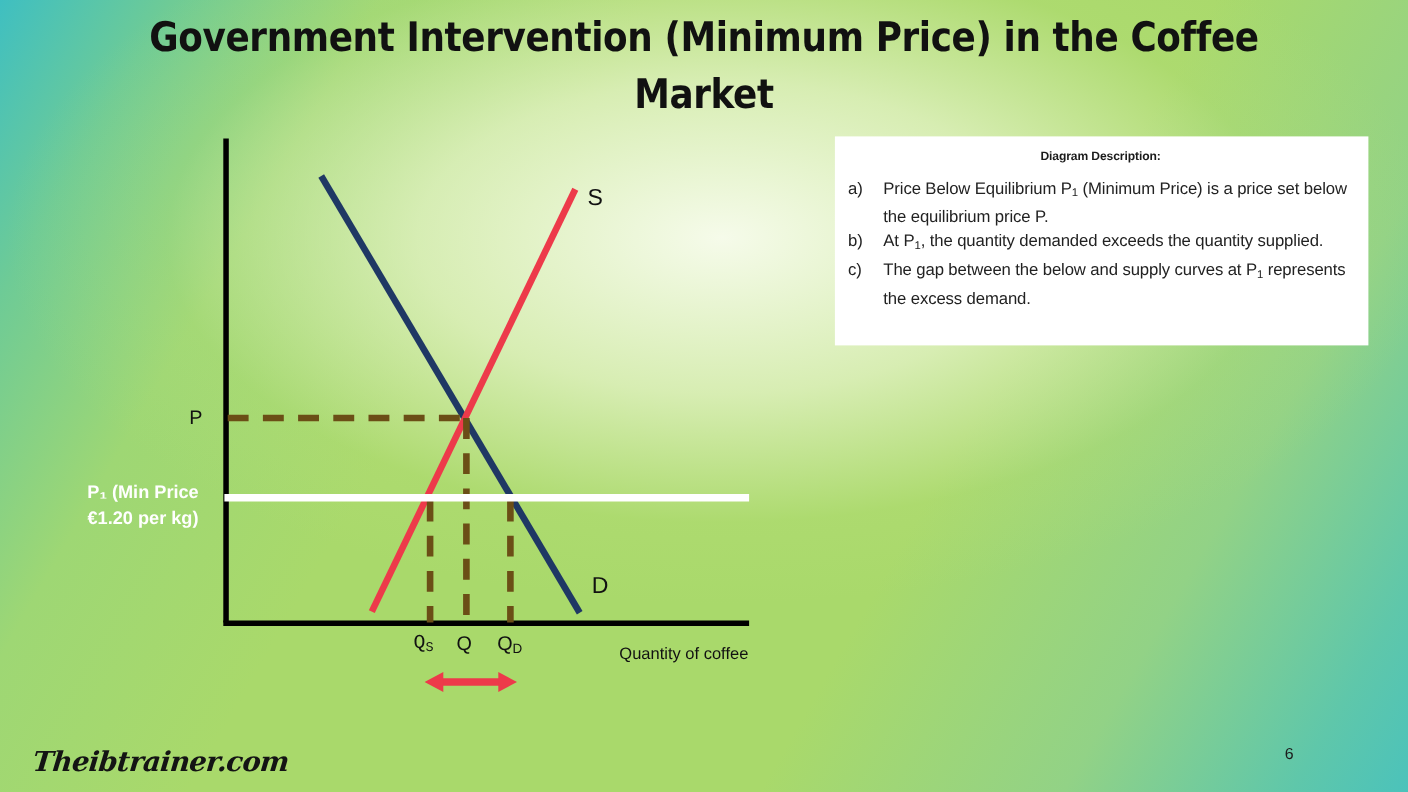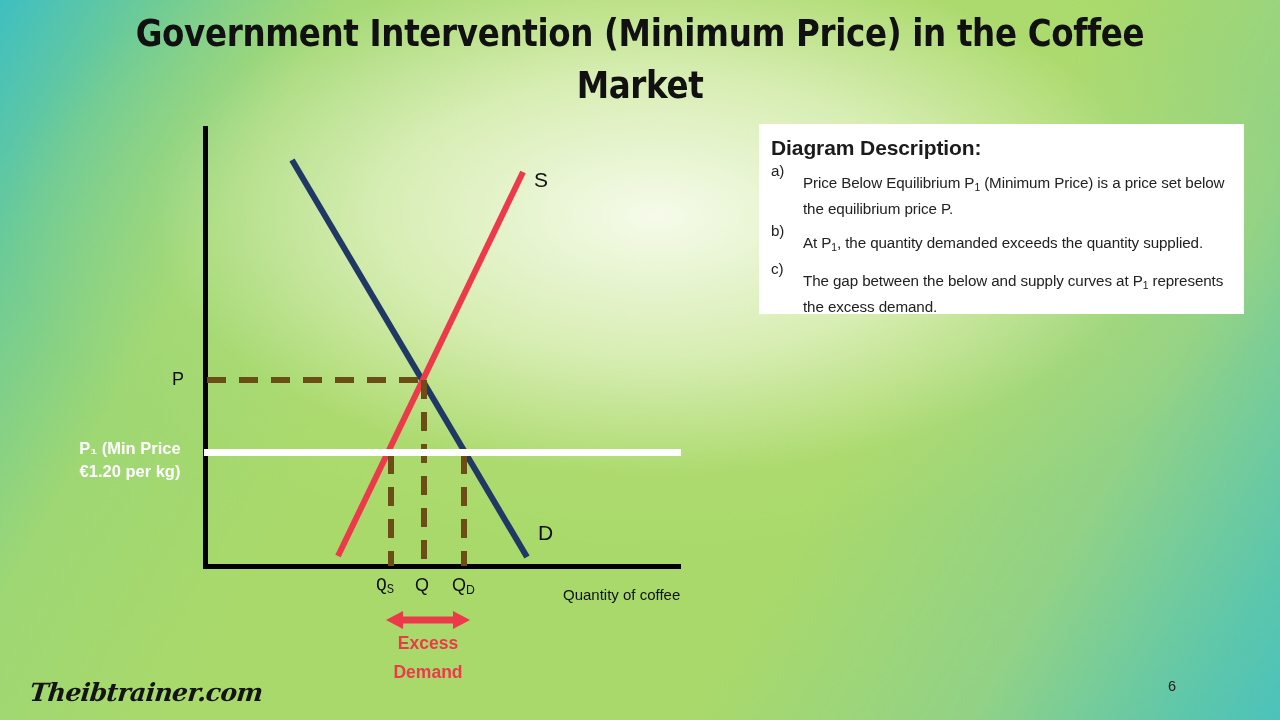--- a/index.html
+++ b/index.html
@@ -48,38 +48,40 @@
     position: absolute;
     left: 759px;
     top: 124px;
     width: 485px;
     height: 190px;
     background: #ffffff;
     box-sizing: border-box;
     padding: 12px 14px 10px 12px;
   }
   #desc-title {
-    font-size: 21px;
+    font-size: 11px;
     font-weight: bold;
     color: #1b1b1b;
+    margin-bottom: 13px;
     letter-spacing: -0.1px;
+    text-align: center;
   }
   .desc-item {
     display: flex;
     font-size: 15.2px;
     line-height: 21.5px;
     color: #222222;
     letter-spacing: -0.1px;
   }
   .desc-marker {
     width: 32px;
     flex: 0 0 32px;
     color: #222222;
   }
-  .desc-text { flex: 1 1 auto; margin-top: 12px; }
+  .desc-text { flex: 1 1 auto; }
   .desc-text sub, .sub {
     font-size: 0.68em;
     vertical-align: -0.25em;
   }
 
   
   #chart {
     position: absolute;
     left: 0;
     top: 0;
@@ -232,21 +234,17 @@
     <span>P₁ (Min Price</span><br>
     <span>€1.20 per kg)</span>
   </div>
 
   <div class="lbl qlabel" id="label-QS"><span>Q</span><sub class="sub">S</sub></div>
 
   <div class="lbl qlabel" id="label-Q">Q</div>
 
   <div class="lbl qlabel" id="label-QD"><span>Q</span><sub class="sub">D</sub></div>
 
-  <div class="lbl" id="label-excess">
-    <span>Excess</span><br>
-    <span>Demand</span>
-  </div>
 
   <div id="watermark">Theibtrainer.com</div>
   <div id="page-number">6</div>
 
 </div>
 
 </body></html>

